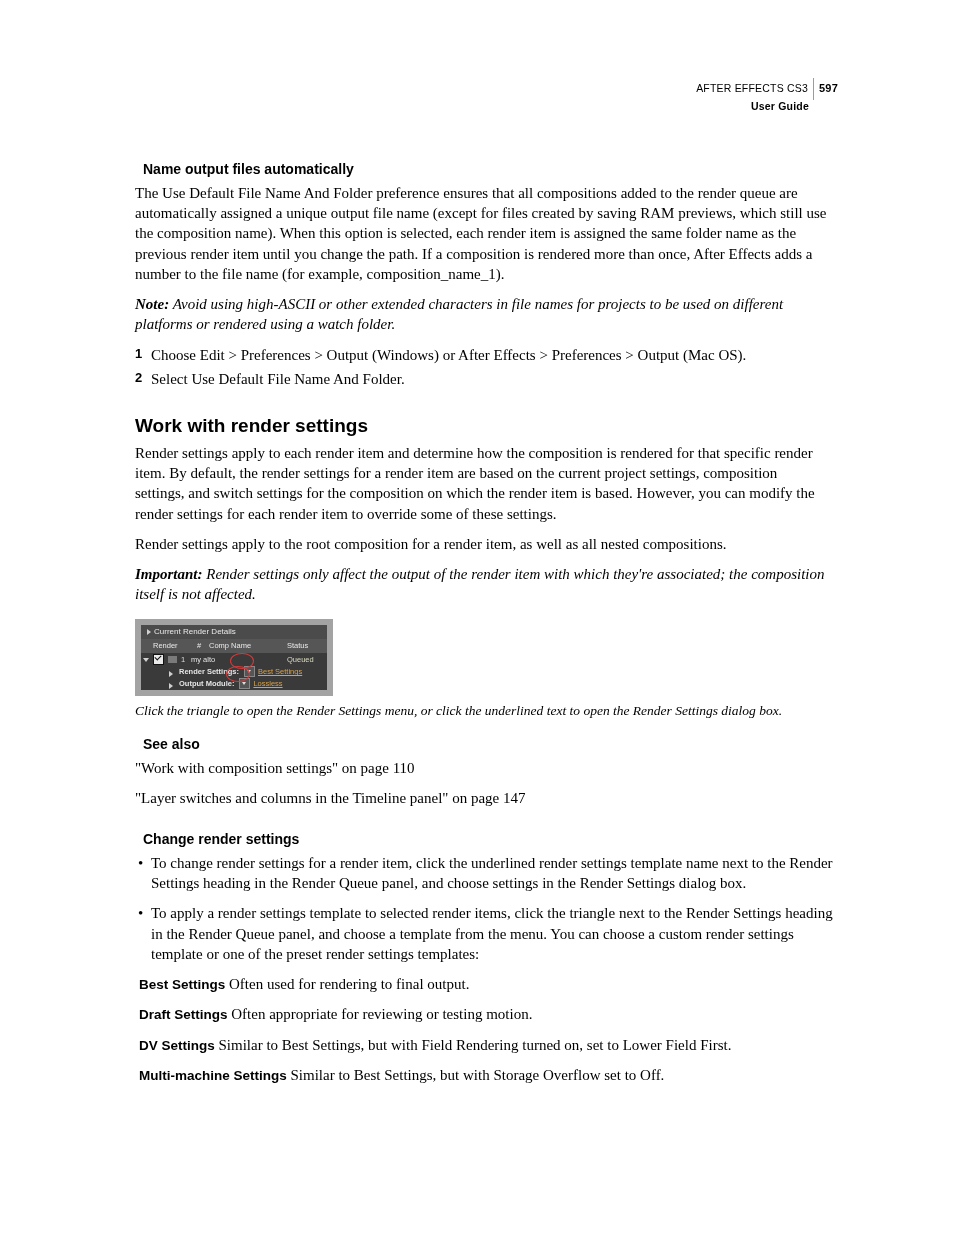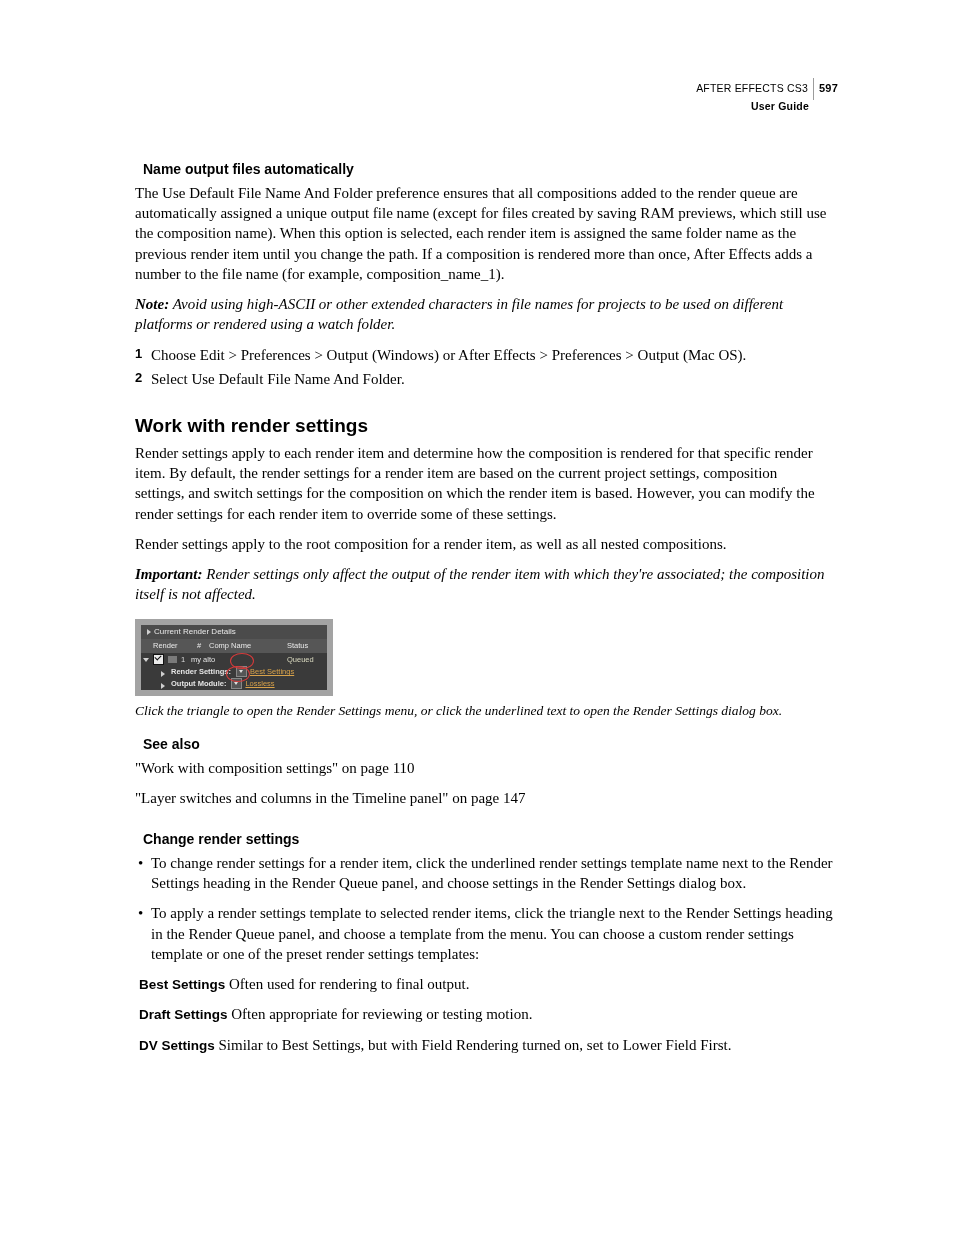--- a/index.html
+++ b/index.html
@@ -183,21 +183,21 @@
     flex: 1;
     color: #e4e4e4;
   }
   .rp-item .status {
     width: 36px;
     color: #d9d9bf;
   }
   .rp-sub {
     display: flex;
     align-items: flex-end;
-    padding: 0 4px 1px 20px;
+    padding: 0 4px 1px 28px;
     font-size: 7.5px;
   }
   .rp-sub .twist-r {
     width: 0; height: 0;
     border-top: 3px solid transparent;
     border-bottom: 3px solid transparent;
     border-left: 4px solid #cfcfcf;
     margin-right: 6px;
   }
   .rp-sub .label {
@@ -342,15 +342,16 @@
 
     <div class="sub-head" style="margin-top:22px;">Change render settings</div>
     <ul class="bullets">
       <li>To change render settings for a render item, click the underlined render settings template name next to the Render Settings heading in the Render Queue panel, and choose settings in the Render Settings dialog box.</li>
       <li>To apply a render settings template to selected render items, click the triangle next to the Render Settings heading in the Render Queue panel, and choose a template from the menu. You can choose a custom render settings template or one of the preset render settings templates:</li>
     </ul>
 
     <p class="def-line"><span class="term">Best Settings</span><span>  Often used for rendering to final output.</span></p>
     <p class="def-line"><span class="term">Draft Settings</span><span>  Often appropriate for reviewing or testing motion.</span></p>
     <p class="def-line"><span class="term">DV Settings</span><span>  Similar to Best Settings, but with Field Rendering turned on, set to Lower Field First.</span></p>
+    <p class="def-line"><span class="term">Multi-machine Settings</span><span>  Similar to Best Settings, but with Storage Overflow set to Off.</span></p>
 
   </div>
 </div>
 
 </body></html>

